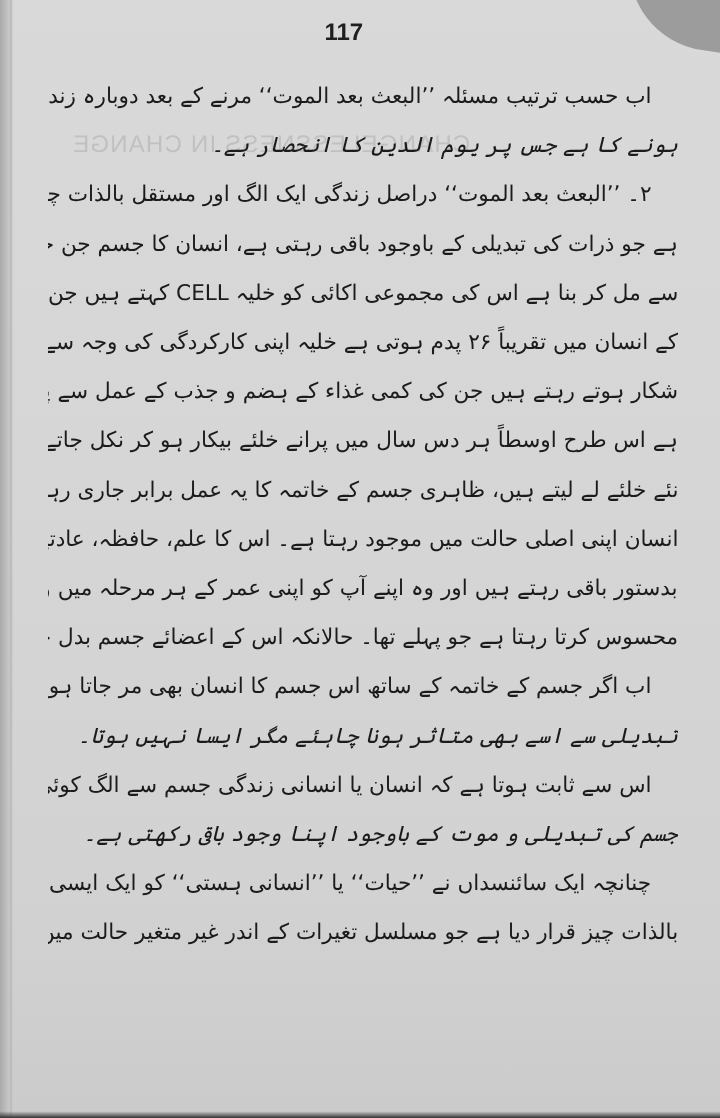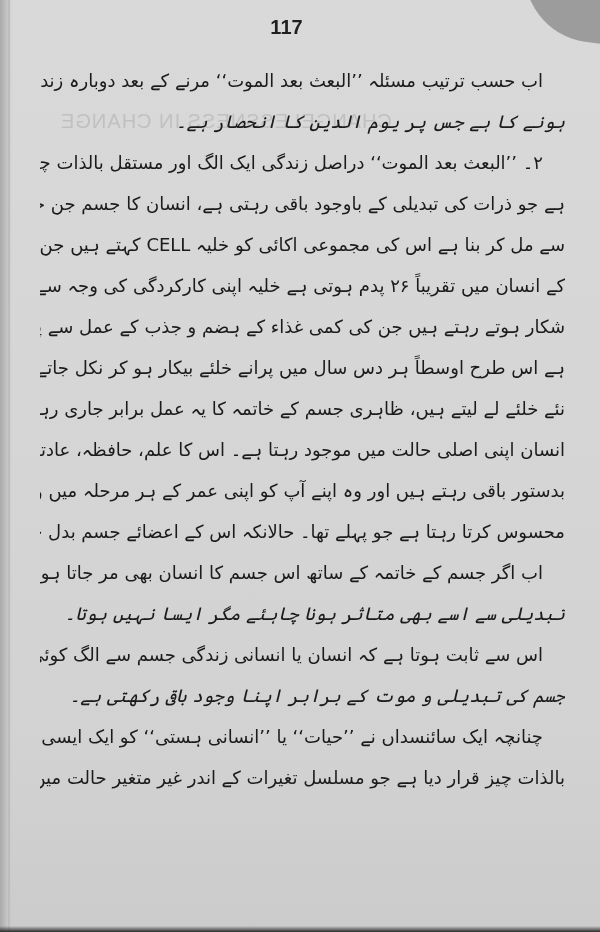--- a/index.html
+++ b/index.html
@@ -121,19 +121,19 @@
     <div class="line">کے انسان میں تقریباً ۲۶ پدم ہوتی ہے خلیہ اپنی کارکردگی کی وجہ سے ٹوٹ پھوٹ کا</div>
     <div class="line">شکار ہوتے رہتے ہیں جن کی کمی غذاء کے ہضم و جذب کے عمل سے پوری ہوتی رہتی</div>
     <div class="line">ہے اس طرح اوسطاً ہر دس سال میں پرانے خلئے بیکار ہو کر نکل جاتے ہیں جن کی جگہ</div>
     <div class="line">نئے خلئے لے لیتے ہیں، ظاہری جسم کے خاتمہ کا یہ عمل برابر جاری رہتا ہے مگر اندر کا</div>
     <div class="line">انسان اپنی اصلی حالت میں موجود رہتا ہے۔ اس کا علم، حافظہ، عادتیں و خیالات</div>
     <div class="line">بدستور باقی رہتے ہیں اور وہ اپنے آپ کو اپنی عمر کے ہر مرحلہ میں وہی سابق انسان</div>
     <div class="line">محسوس کرتا رہتا ہے جو پہلے تھا۔ حالانکہ اس کے اعضائے جسم بدل چکے ہوتے ہیں۔</div>
     <div class="line indent">اب اگر جسم کے خاتمہ کے ساتھ اس جسم کا انسان بھی مر جاتا ہو تو خلیوں کی</div>
     <div class="line short">تبدیلی سے اسے بھی متاثر ہونا چاہئے مگر ایسا نہیں ہوتا۔</div>
     <div class="line indent">اس سے ثابت ہوتا ہے کہ انسان یا انسانی زندگی جسم سے الگ کوئی چیز ہے جو</div>
-    <div class="line short">جسم کی تبدیلی و موت کے برابر اپنا وجود باقی رکھتی ہے۔</div>
+    <div class="line short">جسم کی تبدیلی و موت کے باوجود اپنا وجود باقی رکھتی ہے۔</div>
     <div class="line indent">چنانچہ ایک سائنسداں نے ’’حیات‘‘ یا ’’انسانی ہستی‘‘ کو ایک ایسی مستقل</div>
     <div class="line">بالذات چیز قرار دیا ہے جو مسلسل تغیرات کے اندر غیر متغیر حالت میں اپنا وجود باقی</div>
   </div>
 
   <div class="bottom-edge"></div>
 </div>
 
 </body></html>

